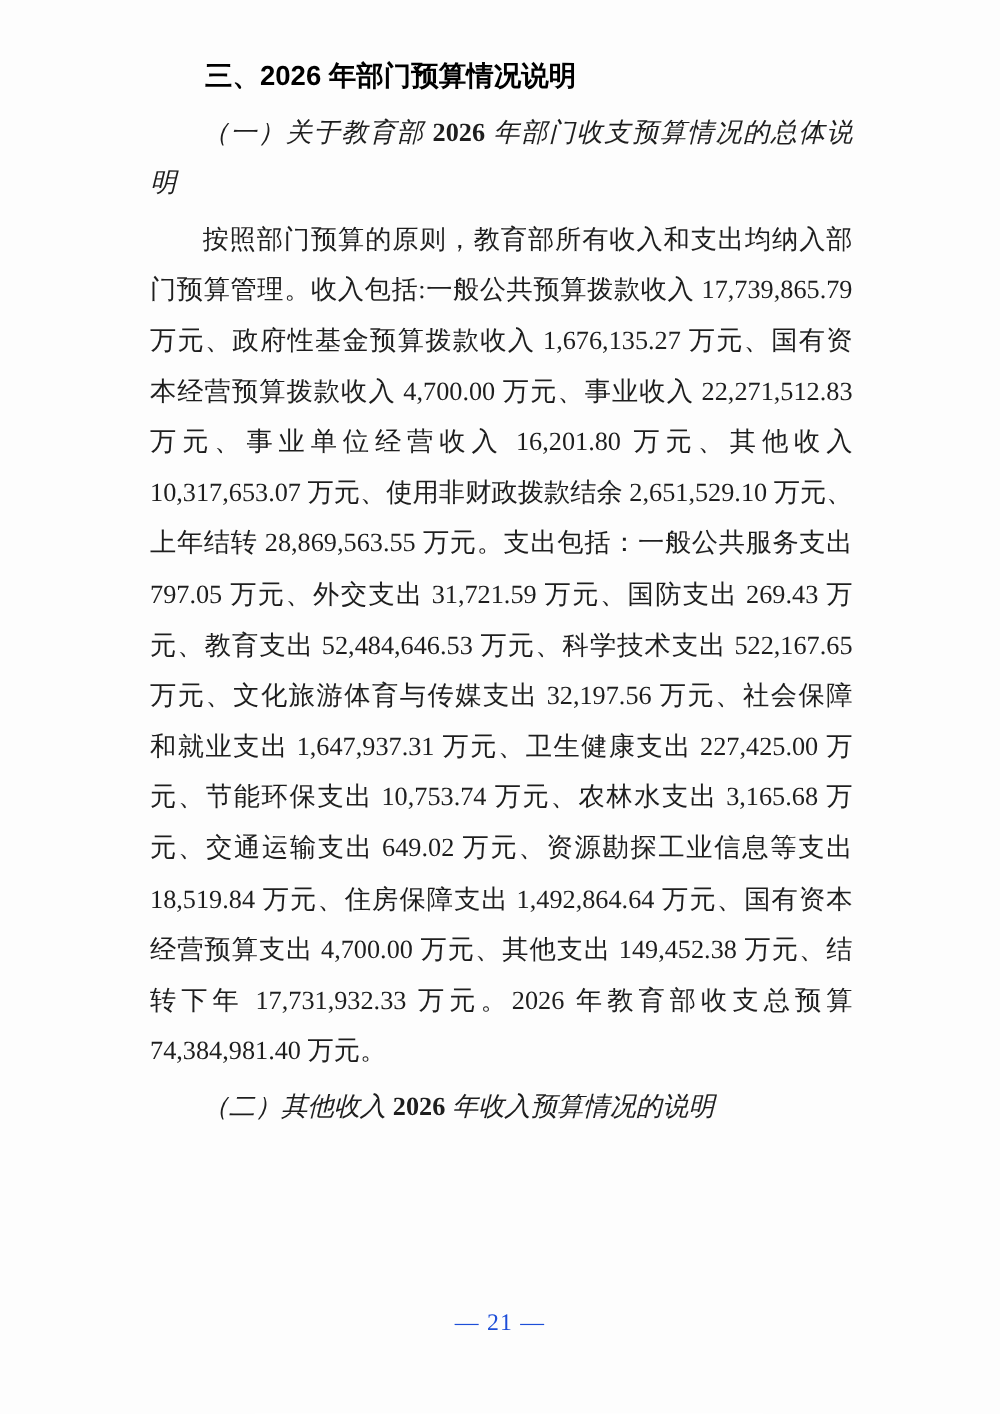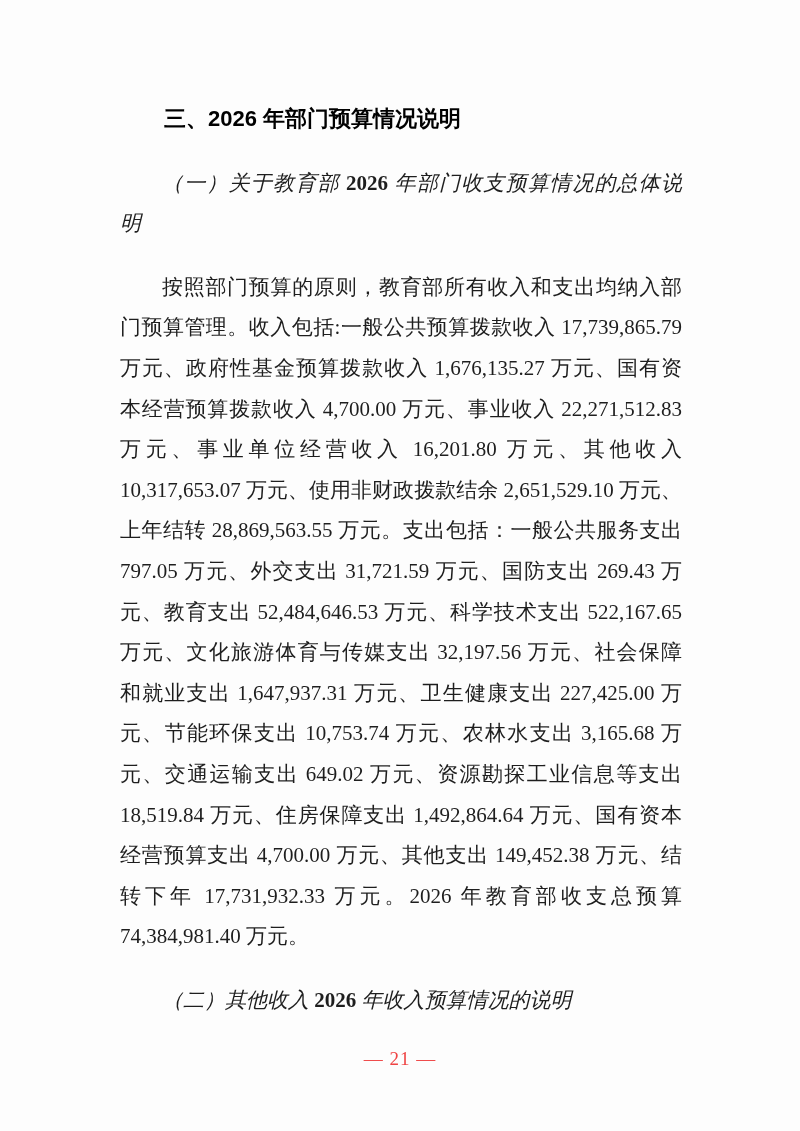--- a/index.html
+++ b/index.html
@@ -3,26 +3,26 @@
 <meta charset="utf-8">
 <style>
   html, body { margin: 0; padding: 0; background: #ffffff; }
   .page {
     position: relative;
     width: 800px;
     height: 1131px;
     margin: 0 auto;
     background: #fdfdfd;
     box-sizing: border-box;
-    padding: 99px 118px 0 120px;
+    padding: 41px 118px 0 120px;
     font-family: "Liberation Serif", "DejaVu Serif", serif;
     color: #1e1e1e;
     overflow: hidden;
   }
-  .block + .block { margin-top: 23px; }
+  .block + .block { margin-top: 4px; }
   .line {
     font-size: 21px;
     line-height: 40.6px;
     text-align: justify;
     text-align-last: justify;
     white-space: normal;
   }
   .line.first { text-indent: 2em; }
   .line.last { text-align-last: left; }
   .heading1 .line {
@@ -35,21 +35,21 @@
   .heading2 .line b { font-style: normal; font-weight: 700; }
   .page-number {
     position: absolute;
     top: 1046px;
     left: 0;
     width: 100%;
     text-align: center;
     text-align-last: center;
     font-size: 19px;
     line-height: 26px;
-    color: #ef4444;
+    color: #1d4ed8;
     letter-spacing: 1px;
     font-family: "Liberation Serif", "DejaVu Serif", serif;
   }
 </style>
 </head>
 <body>
 
 <div class="page">
   <div id="doc-content">
       <div class="block heading1">

